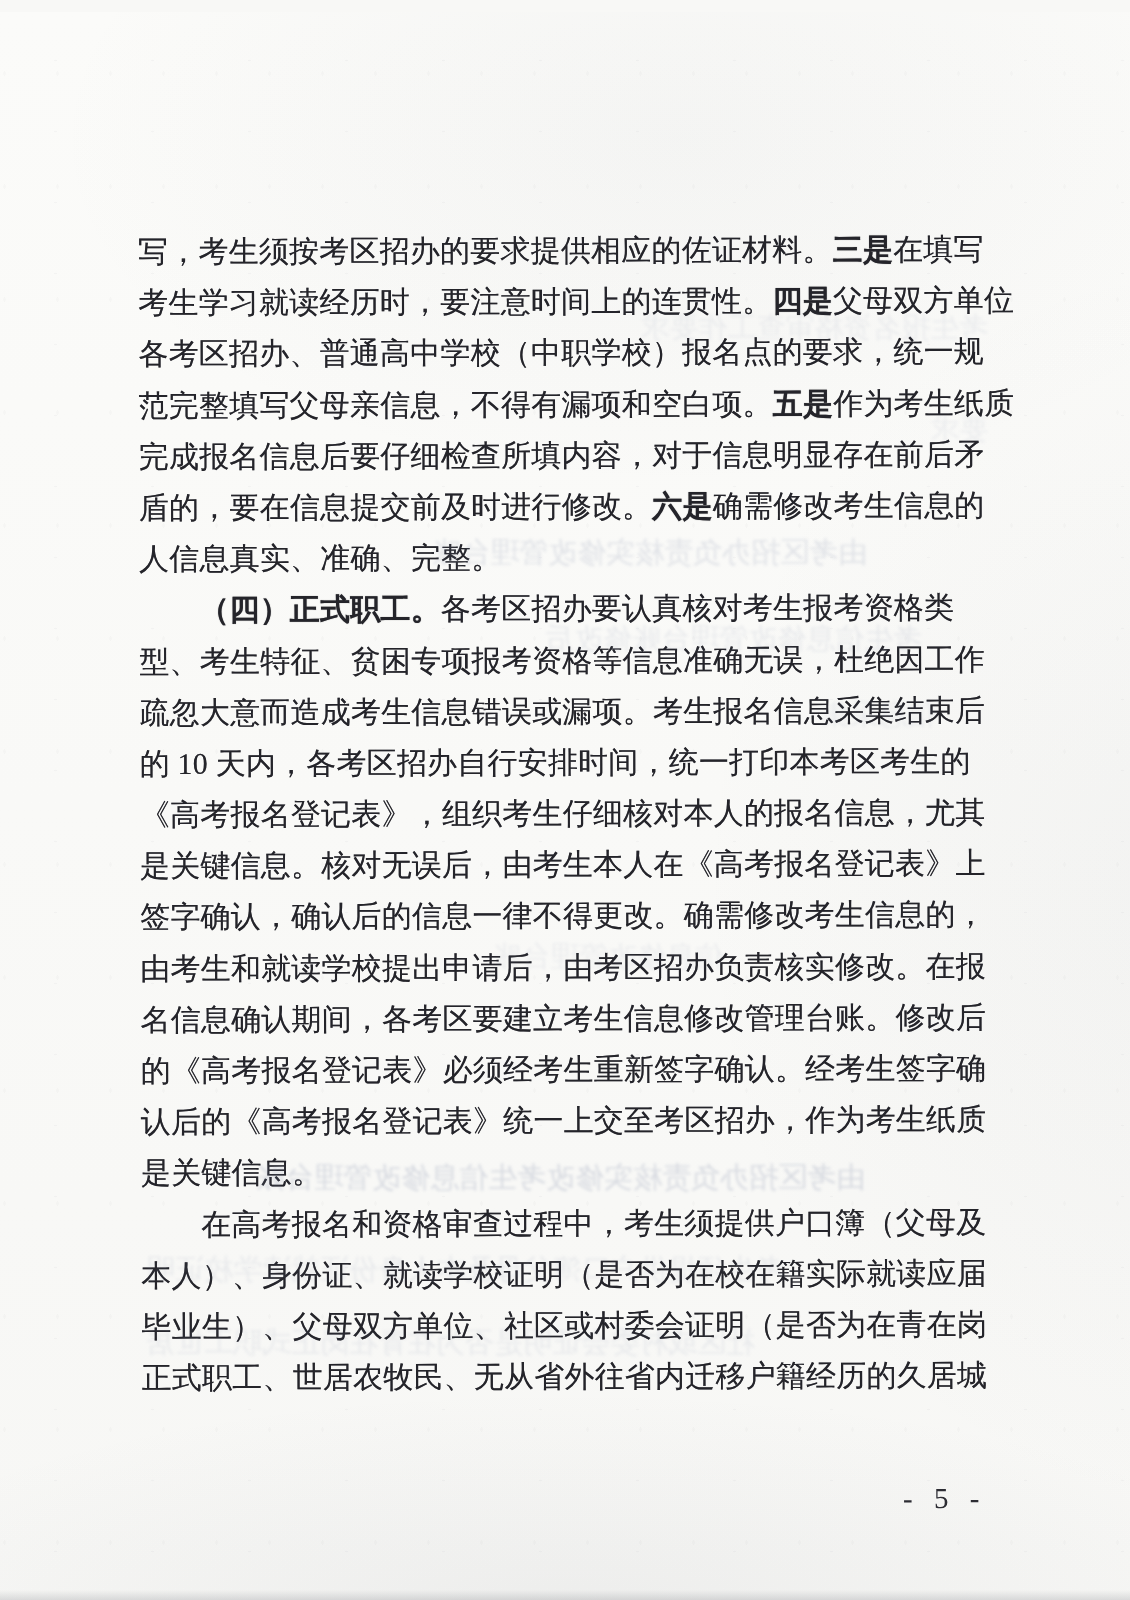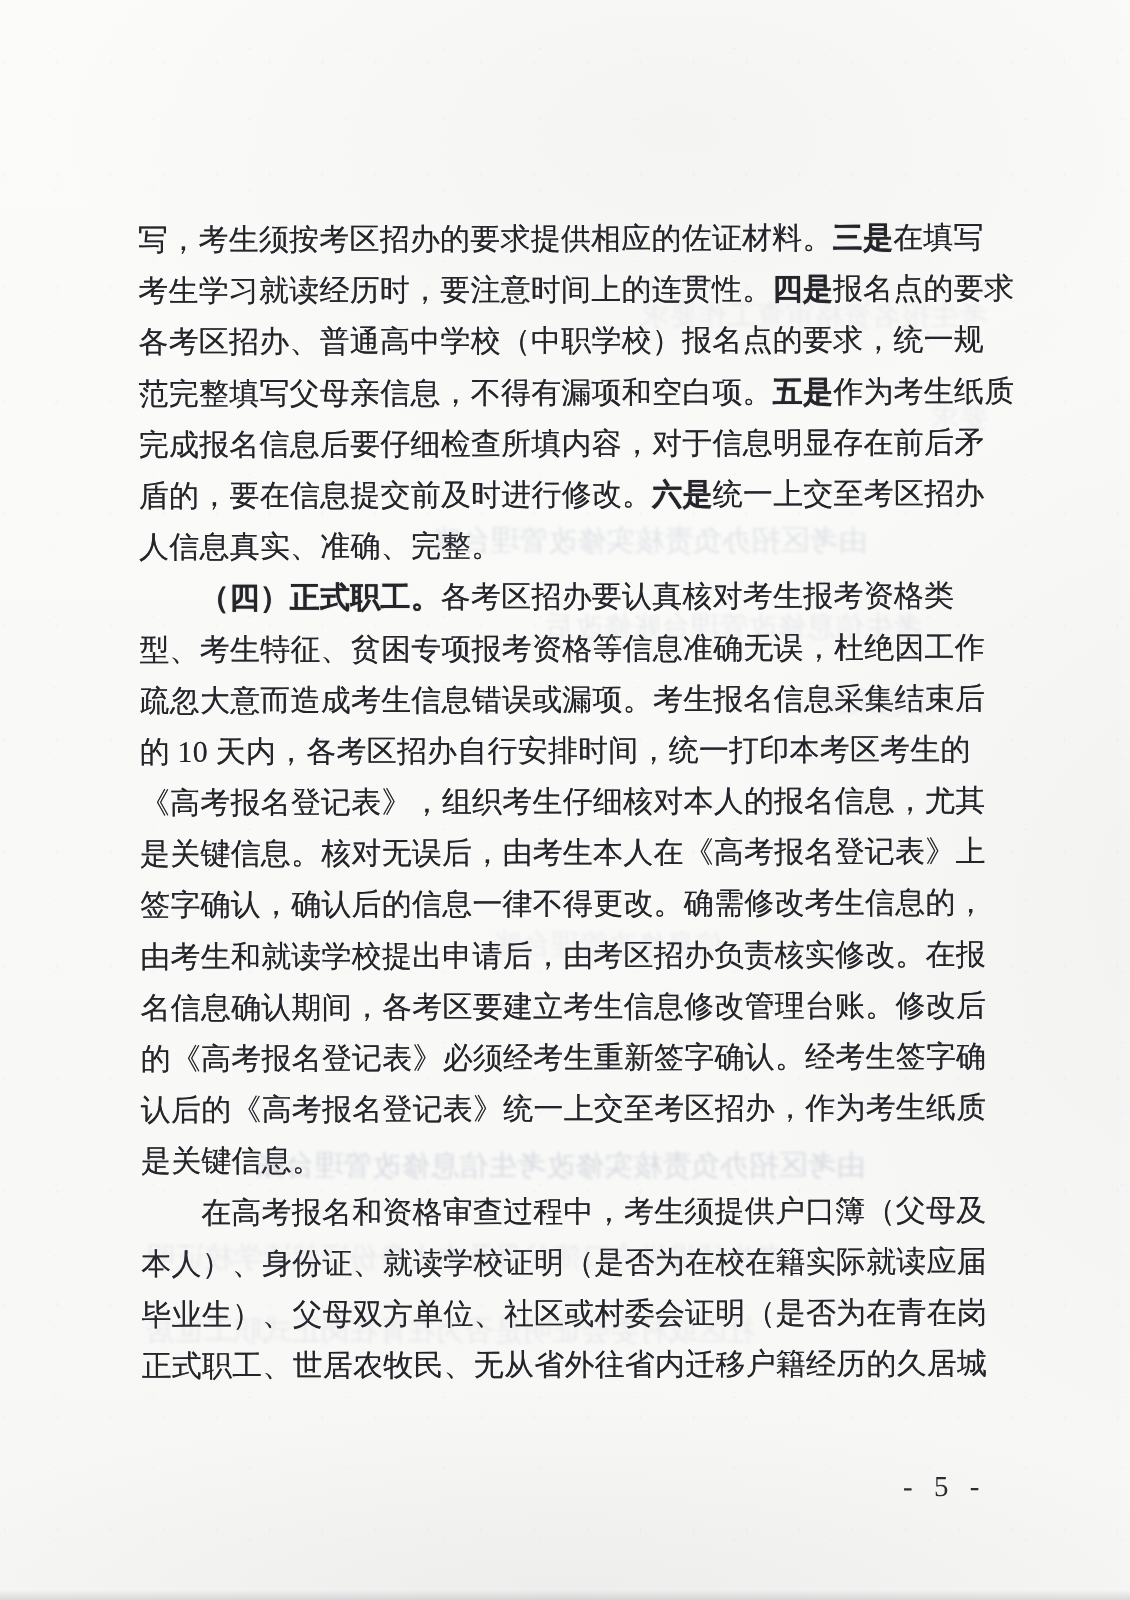--- a/index.html
+++ b/index.html
@@ -15,20 +15,21 @@
     font-family: "Liberation Serif", "DejaVu Serif", serif;
   }
   .scan-page {
     position: absolute;
     inset: 0;
     background:
       radial-gradient(ellipse 900px 500px at 60% 8%, rgba(120,125,135,0.05), transparent 70%),
       radial-gradient(ellipse 700px 900px at 105% 55%, rgba(120,125,135,0.05), transparent 70%),
       radial-gradient(ellipse 1000px 300px at 50% 101%, rgba(100,105,115,0.07), transparent 75%),
       linear-gradient(#fbfbf9, #f7f7f5);
+    margin-top: 12px;
   }
   
   .scan-page::before {
     content: "";
     position: absolute;
     inset: 0;
     background-image:
       radial-gradient(rgba(60,65,80,0.035) 1px, transparent 1.4px),
       radial-gradient(rgba(60,65,80,0.025) 1px, transparent 1.4px);
     background-size: 97px 71px, 53px 113px;
@@ -86,25 +87,25 @@
     filter: blur(1.6px);
     pointer-events: none;
   }
 </style>
 </head>
 <body>
 
 <div class="scan-page">
   <div class="text-block">
       <div class="line"><span>写，考生须按考区招办的要求提供相应的佐证材料。</span><span class="b">三是</span><span>在填写</span></div>
-      <div class="line"><span>考生学习就读经历时，要注意时间上的连贯性。</span><span class="b">四是</span><span>报名点的要求</span></div>
+      <div class="line"><span>考生学习就读经历时，要注意时间上的连贯性。</span><span class="b">四是</span><span>父母双方单位</span></div>
       <div class="line"><span>各考区招办、普通高中学校（中职学校）报名点的要求，统一规</span></div>
       <div class="line"><span>范完整填写父母亲信息，不得有漏项和空白项。</span><span class="b">五是</span><span>作为考生纸质</span></div>
       <div class="line"><span>完成报名信息后要仔细检查所填内容，对于信息明显存在前后矛</span></div>
-      <div class="line"><span>盾的，要在信息提交前及时进行修改。</span><span class="b">六是</span><span>统一上交至考区招办</span></div>
+      <div class="line"><span>盾的，要在信息提交前及时进行修改。</span><span class="b">六是</span><span>确需修改考生信息的</span></div>
       <div class="line"><span>人信息真实、准确、完整。</span></div>
       <div class="line indent"><span class="b">（四）正式职工。</span><span>各考区招办要认真核对考生报考资格类</span></div>
       <div class="line"><span>型、考生特征、贫困专项报考资格等信息准确无误，杜绝因工作</span></div>
       <div class="line"><span>疏忽大意而造成考生信息错误或漏项。考生报名信息采集结束后</span></div>
       <div class="line"><span>的 10 天内，各考区招办自行安排时间，统一打印本考区考生的</span></div>
       <div class="line"><span>《高考报名登记表》，组织考生仔细核对本人的报名信息，尤其</span></div>
       <div class="line"><span>是关键信息。核对无误后，由考生本人在《高考报名登记表》上</span></div>
       <div class="line"><span>签字确认，确认后的信息一律不得更改。确需修改考生信息的，</span></div>
       <div class="line"><span>由考生和就读学校提出申请后，由考区招办负责核实修改。在报</span></div>
       <div class="line"><span>名信息确认期间，各考区要建立考生信息修改管理台账。修改后</span></div>

